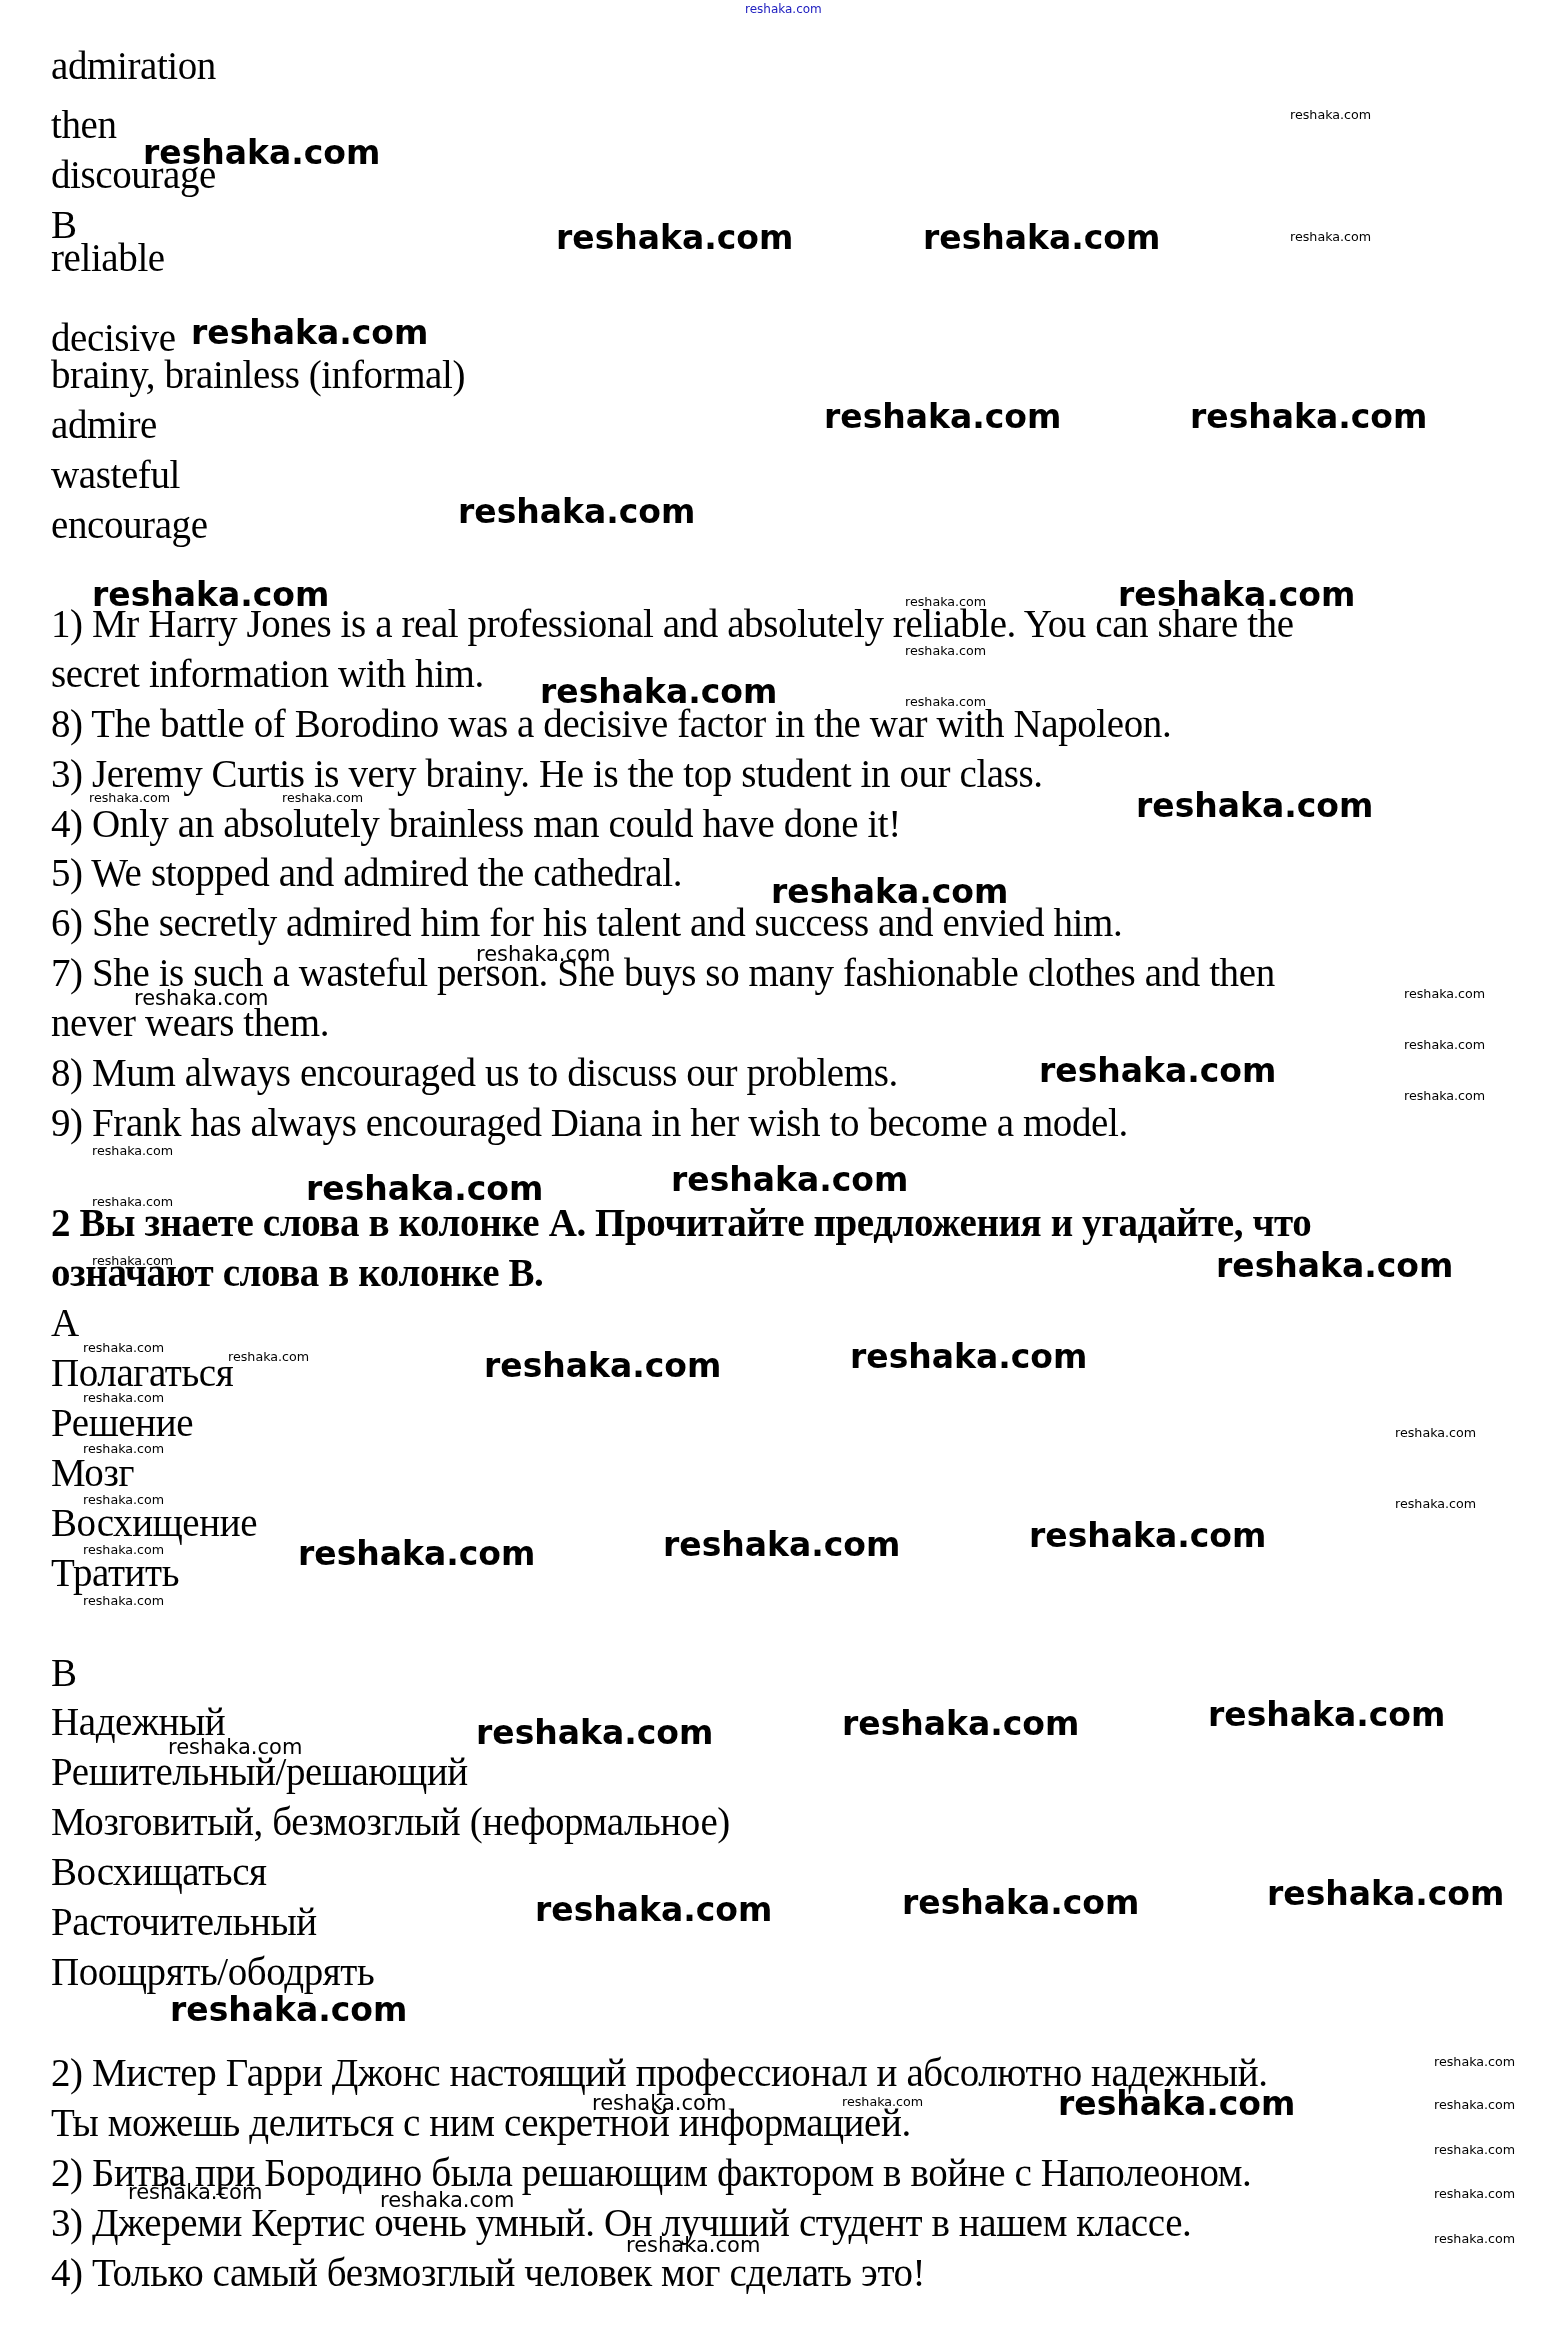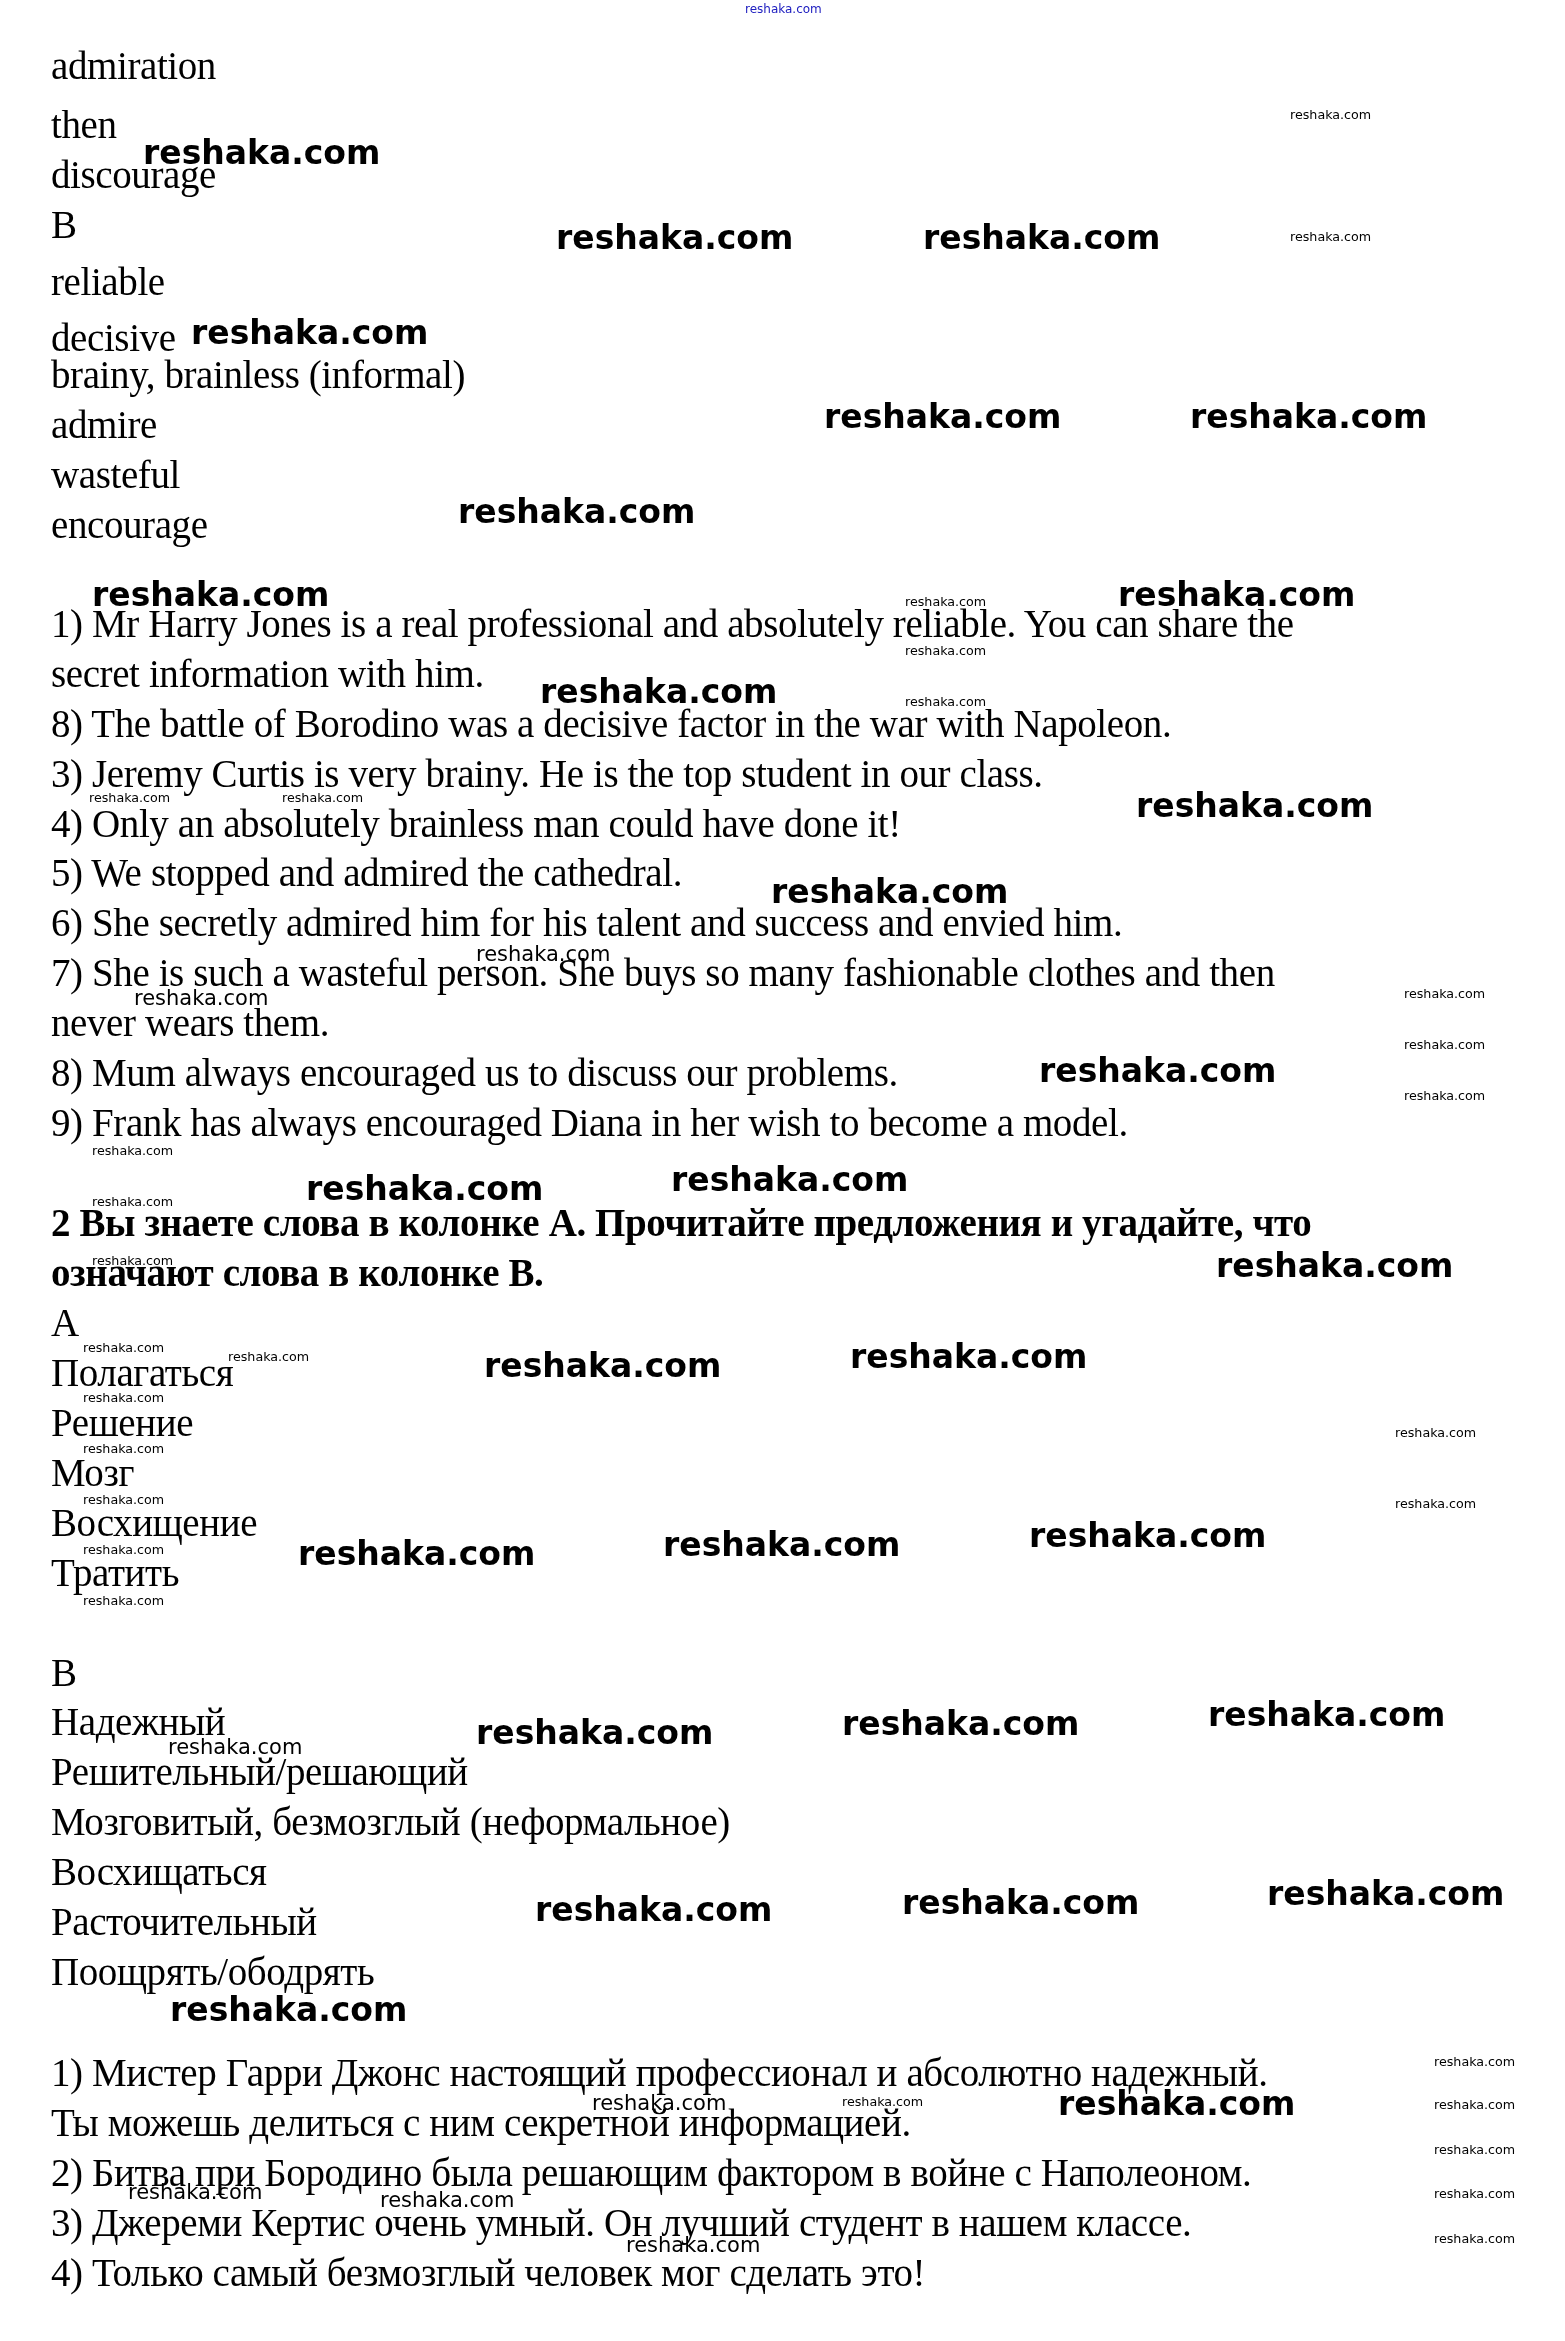--- a/index.html
+++ b/index.html
@@ -16,21 +16,21 @@
 <body>
 
 <div class="doc">
 
   <div class="wm-top">reshaka.com</div>
 
   <div class="line" style="top:46px">admiration</div>
   <div class="line" style="top:105px">then</div>
   <div class="line" style="top:155px">discourage</div>
   <div class="line" style="top:205px">B</div>
-  <div class="line" style="top:262px">reliable</div>
+  <div class="line" style="top:238px">reliable</div>
   <div class="line" style="top:318px">decisive</div>
   <div class="line" style="top:355px">brainy, brainless (informal)</div>
   <div class="line" style="top:405px">admire</div>
   <div class="line" style="top:455px">wasteful</div>
   <div class="line" style="top:505px">encourage</div>
 
   <div class="line" style="top:604px">1) Mr Harry Jones is a real professional and absolutely reliable. You can share the</div>
   <div class="line" style="top:654px">secret information with him.</div>
   <div class="line" style="top:704px">8) The battle of Borodino was a decisive factor in the war with Napoleon.</div>
   <div class="line" style="top:754px">3) Jeremy Curtis is very brainy. He is the top student in our class.</div>
@@ -53,21 +53,21 @@
   <div class="line" style="top:1553px">Тратить</div>
 
   <div class="line" style="top:1653px">В</div>
   <div class="line" style="top:1702px">Надежный</div>
   <div class="line" style="top:1752px">Решительный/решающий</div>
   <div class="line" style="top:1802px">Мозговитый, безмозглый (неформальное)</div>
   <div class="line" style="top:1852px">Восхищаться</div>
   <div class="line" style="top:1902px">Расточительный</div>
   <div class="line" style="top:1952px">Поощрять/ободрять</div>
 
-  <div class="line" style="top:2053px">1) Мистер Гарри Джонс настоящий профессионал и абсолютно надежный.</div>
+  <div class="line" style="top:2053px">2) Мистер Гарри Джонс настоящий профессионал и абсолютно надежный.</div>
   <div class="line" style="top:2103px">Ты можешь делиться с ним секретной информацией.</div>
   <div class="line" style="top:2153px">2) Битва при Бородино была решающим фактором в войне с Наполеоном.</div>
   <div class="line" style="top:2203px">3) Джереми Кертис очень умный. Он лучший студент в нашем классе.</div>
   <div class="line" style="top:2253px">4) Только самый безмозглый человек мог сделать это!</div>
 
   <div class="wm" style="left:143px;top:136px">reshaka.com</div>
   <div class="wm" style="left:556px;top:221px">reshaka.com</div>
   <div class="wm" style="left:923px;top:221px">reshaka.com</div>
   <div class="wm" style="left:191px;top:316px">reshaka.com</div>
   <div class="wm" style="left:824px;top:400px">reshaka.com</div>

